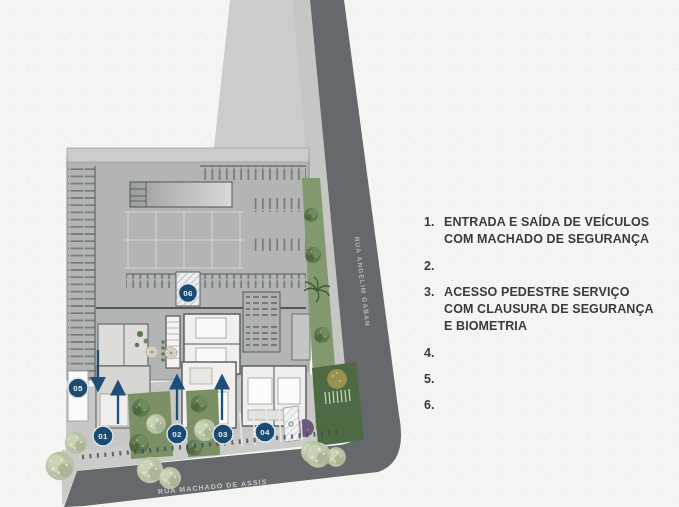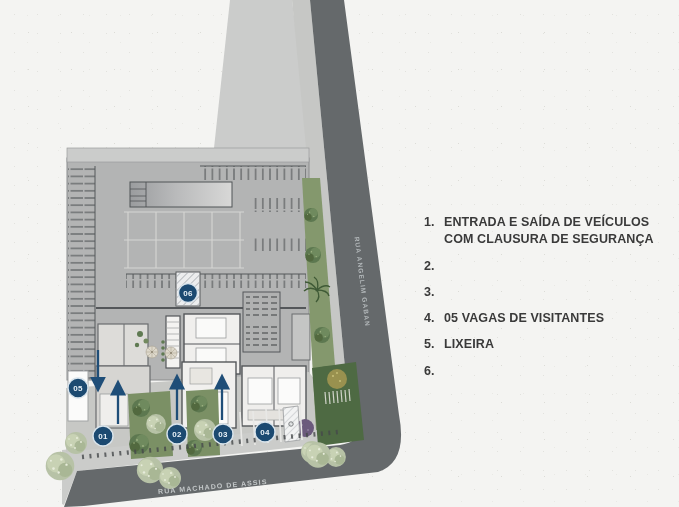--- a/index.html
+++ b/index.html
@@ -289,34 +289,33 @@
         <text y="2.8">06</text>
       </g>
 
   <text class="street-label" x="213" y="489" text-anchor="middle" transform="rotate(-5.3 213 489)">RUA MACHADO DE ASSIS</text>
   <text class="street-label" x="360" y="282" text-anchor="middle" transform="rotate(83 360 282)" style="fill:#b3b8ba;font-size:6.6px">RUA ANGELIM GABAN</text>
 </svg>
 
 <section class="legend">
   <div class="li">
     <span class="num">1.</span>
-    <span class="txt">ENTRADA E SAÍDA DE VEÍCULOS COM CLAUSURA DE SEGURANÇA</span>
+    <span class="txt">ENTRADA E SAÍDA DE VEÍCULOS COM MACHADO DE SEGURANÇA</span>
   </div>
   <div class="li">
     <span class="num">2.</span>
   </div>
   <div class="li">
     <span class="num">3.</span>
+    <span class="txt">ACESSO PEDESTRE SERVIÇO COM CLAUSURA DE SEGURANÇA E BIOMETRIA</span>
   </div>
   <div class="li">
     <span class="num">4.</span>
-    <span class="txt">05 VAGAS DE VISITANTES</span>
   </div>
   <div class="li">
     <span class="num">5.</span>
-    <span class="txt">LIXEIRA</span>
   </div>
   <div class="li">
     <span class="num">6.</span>
   </div>
 </section>
 
 </div>
 
 </body></html>

